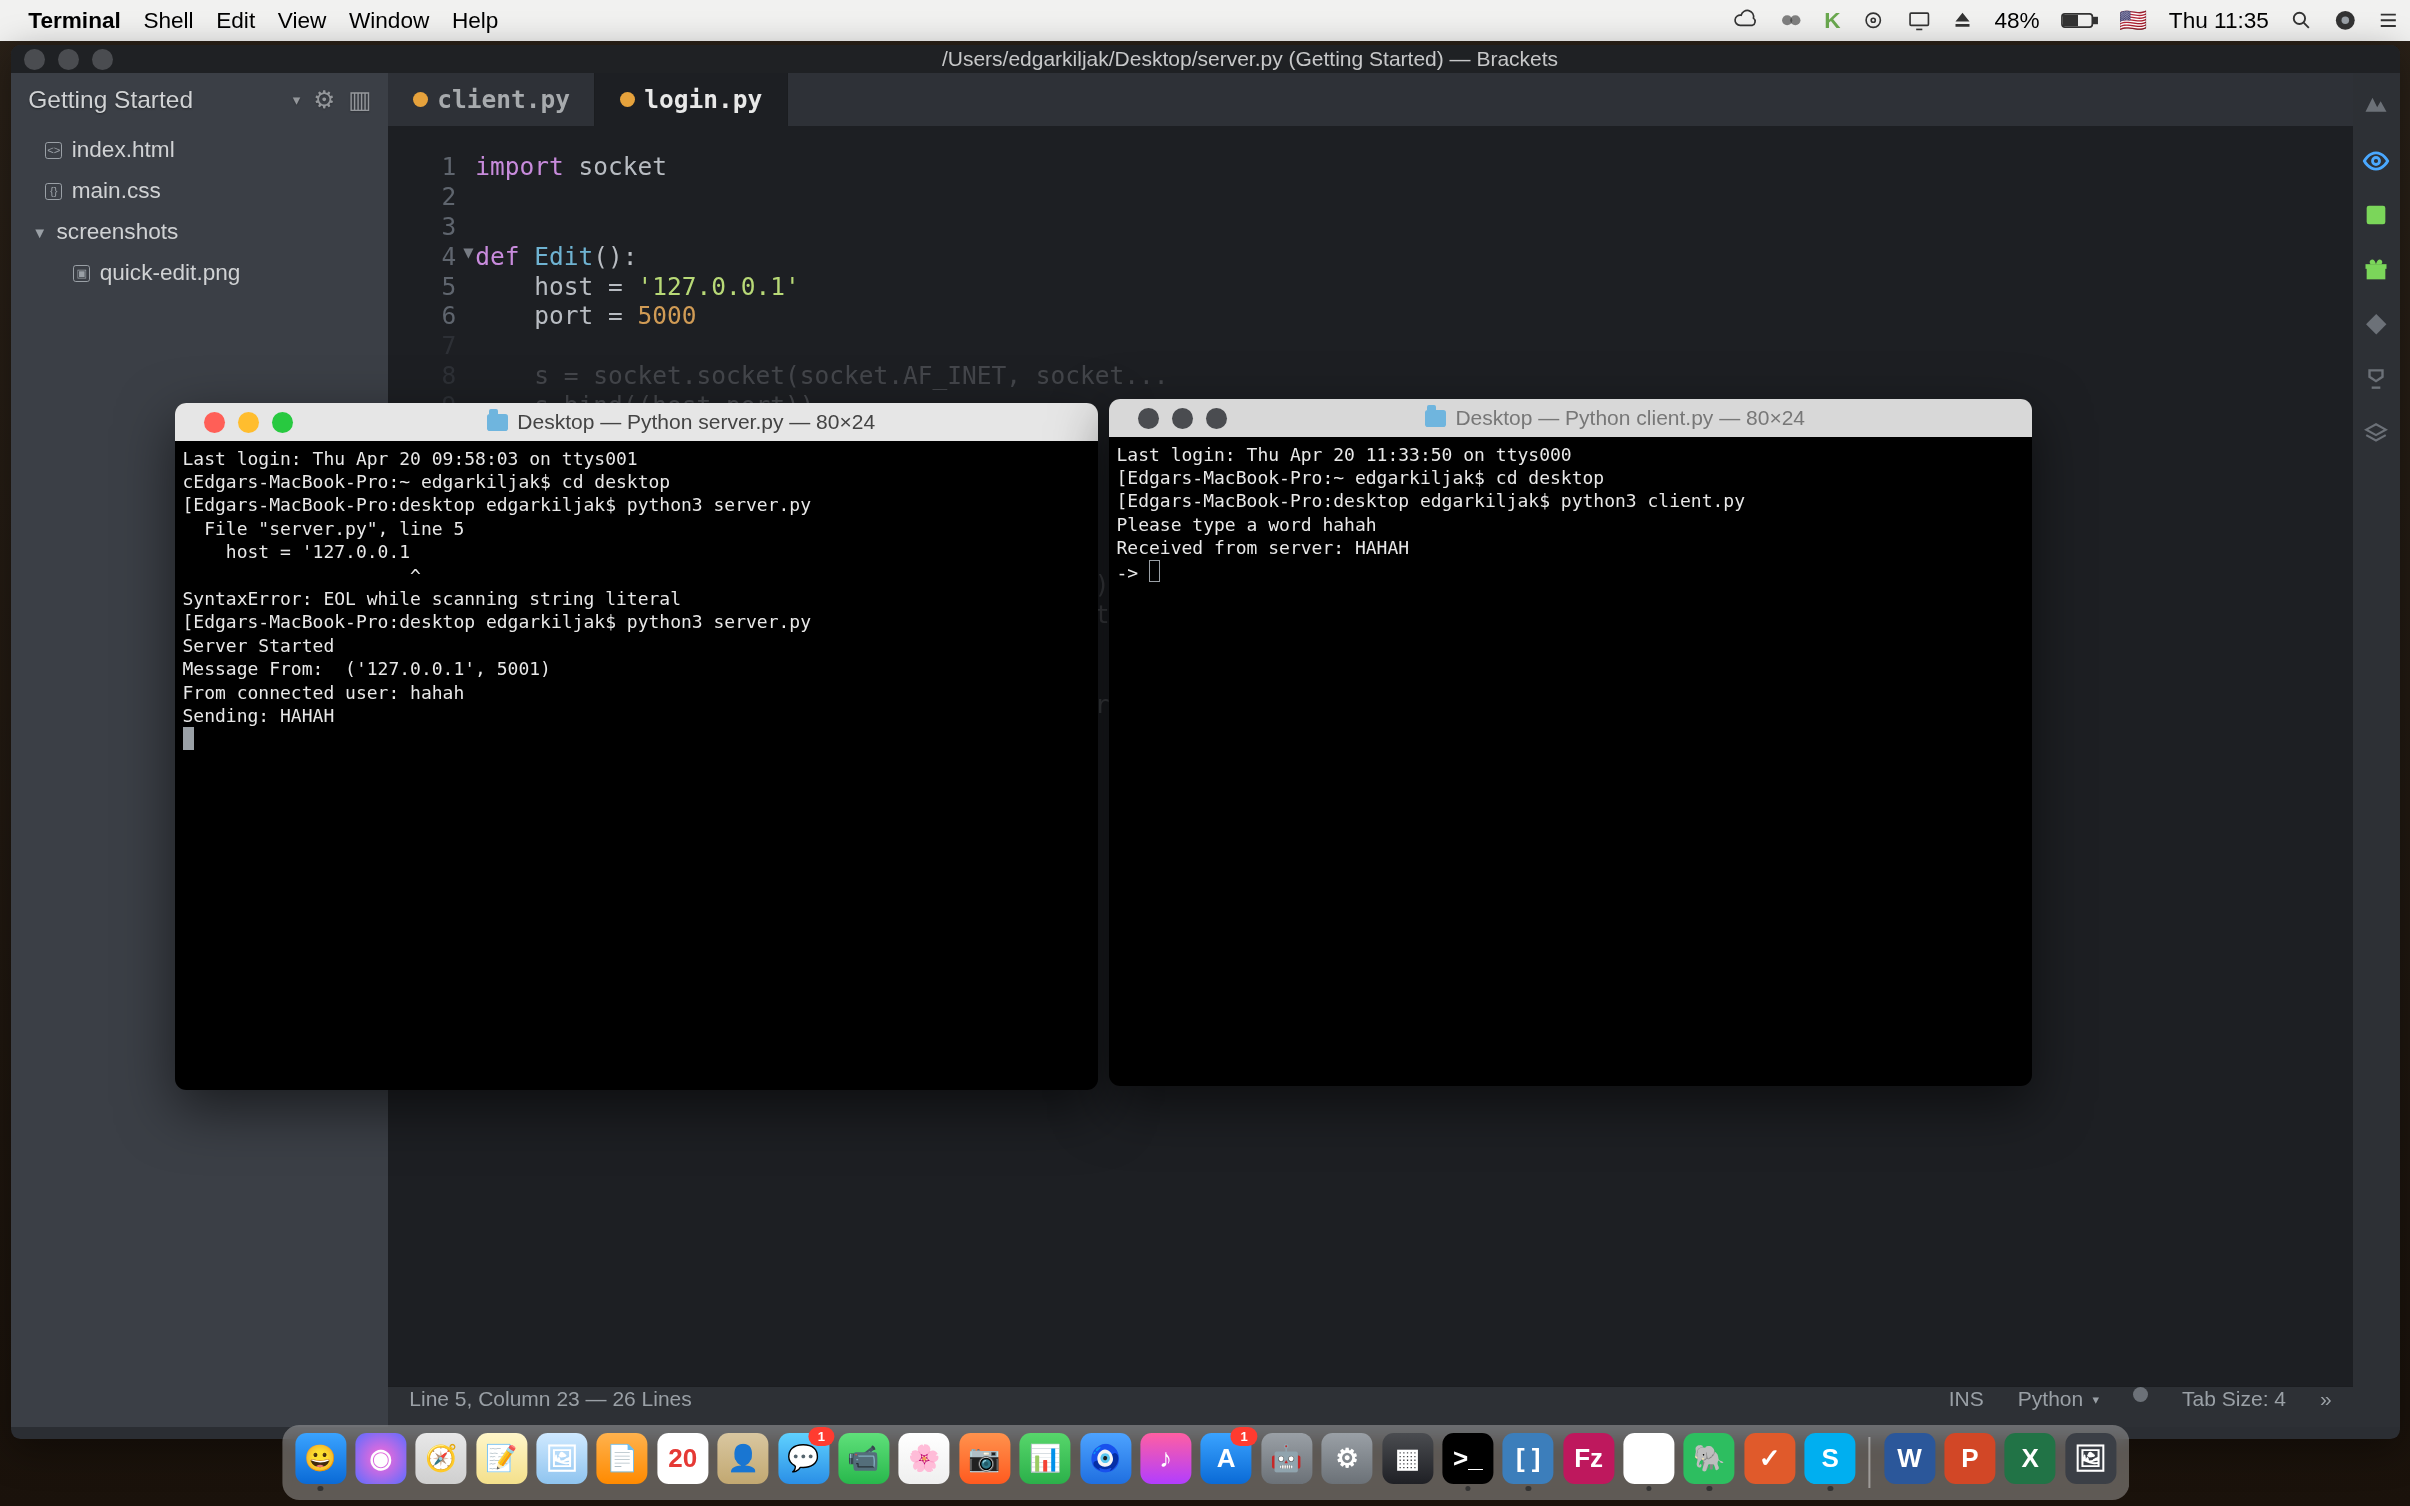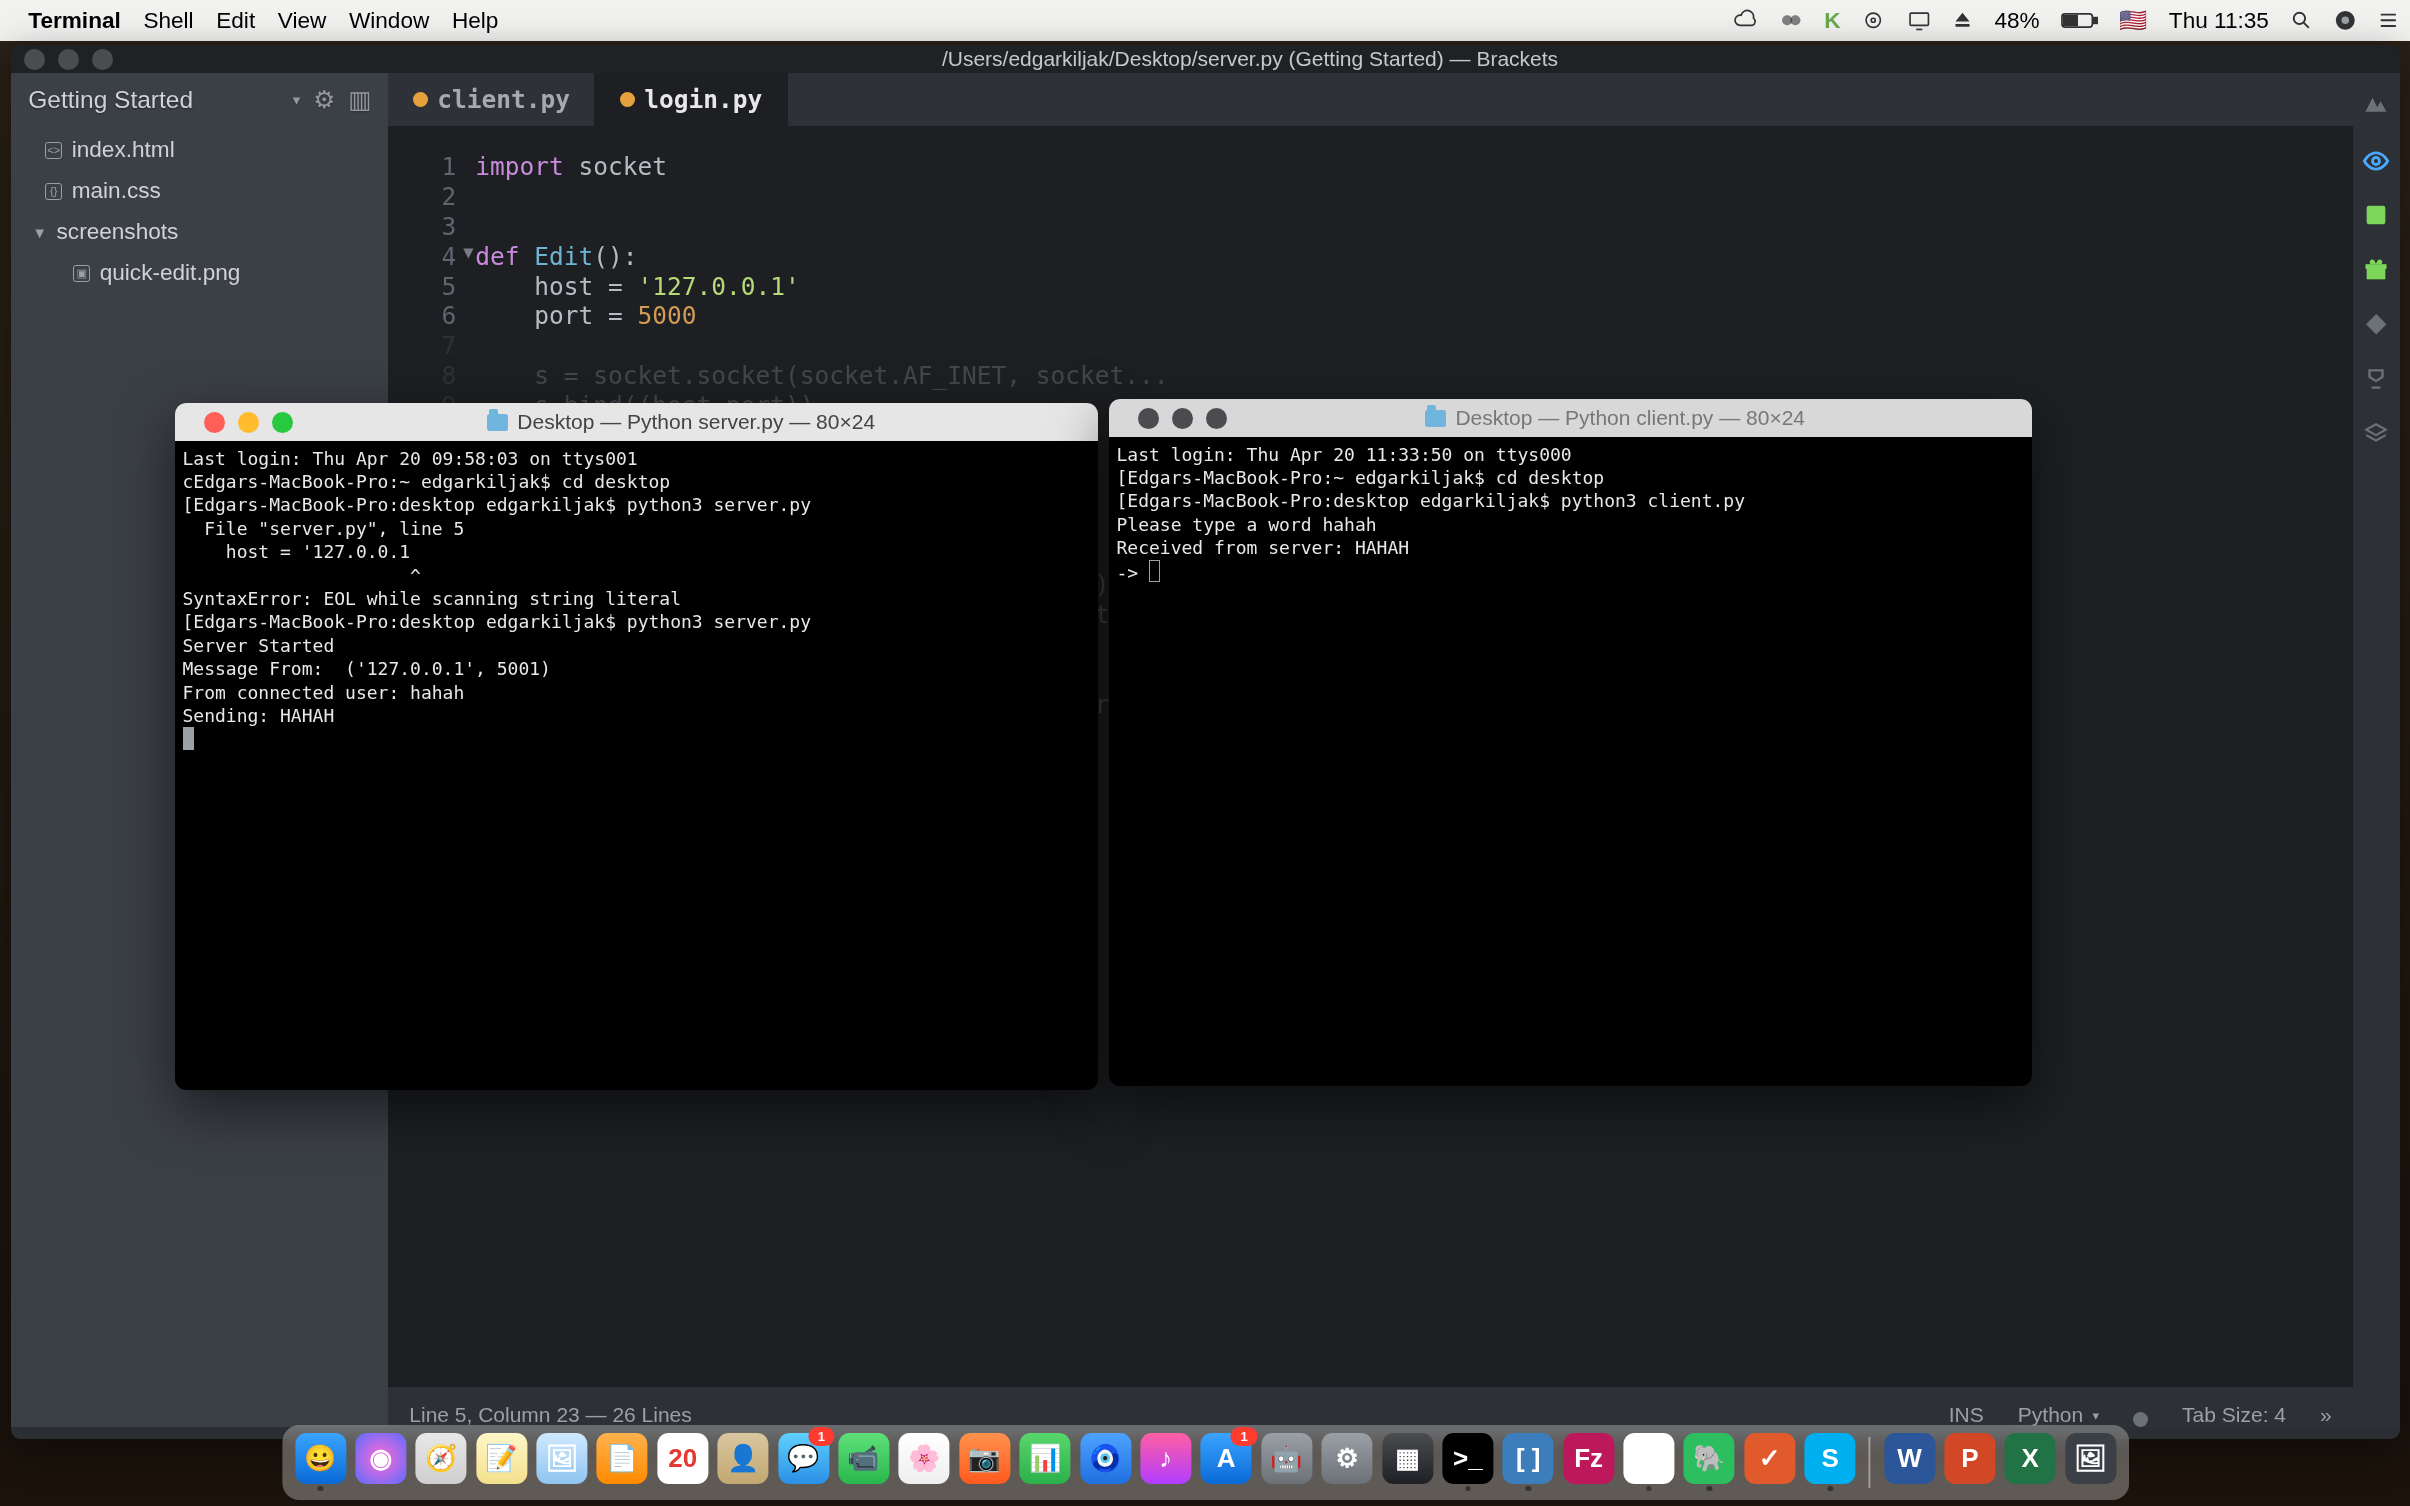--- a/index.html
+++ b/index.html
@@ -121,21 +121,21 @@
 .num { color:#d09b55; }
 .op { color:#b8bcc2; }
 .code .dim { opacity:0.25; }
 
 
 .statusbar {
   height: 41px;
   background:#2d3035;
   border-top:0.9px solid #1b1d20;
   display:flex;
-  align-items:flex-end;
+  align-items:flex-start;
   padding: 0 21px;
   color:#9aa0a6;
   font-size:21px;
 }
 .statusbar .sp { flex:1; }
 .statusbar .seg { margin-left: 34px; display:flex; align-items:center; gap:9.4px;}
 .statusbar .caret { font-size:13px; }
 .status-dot{ width:15px;height:15px;border-radius:50%;background:#6c7178;}
 
 .right-rail {

